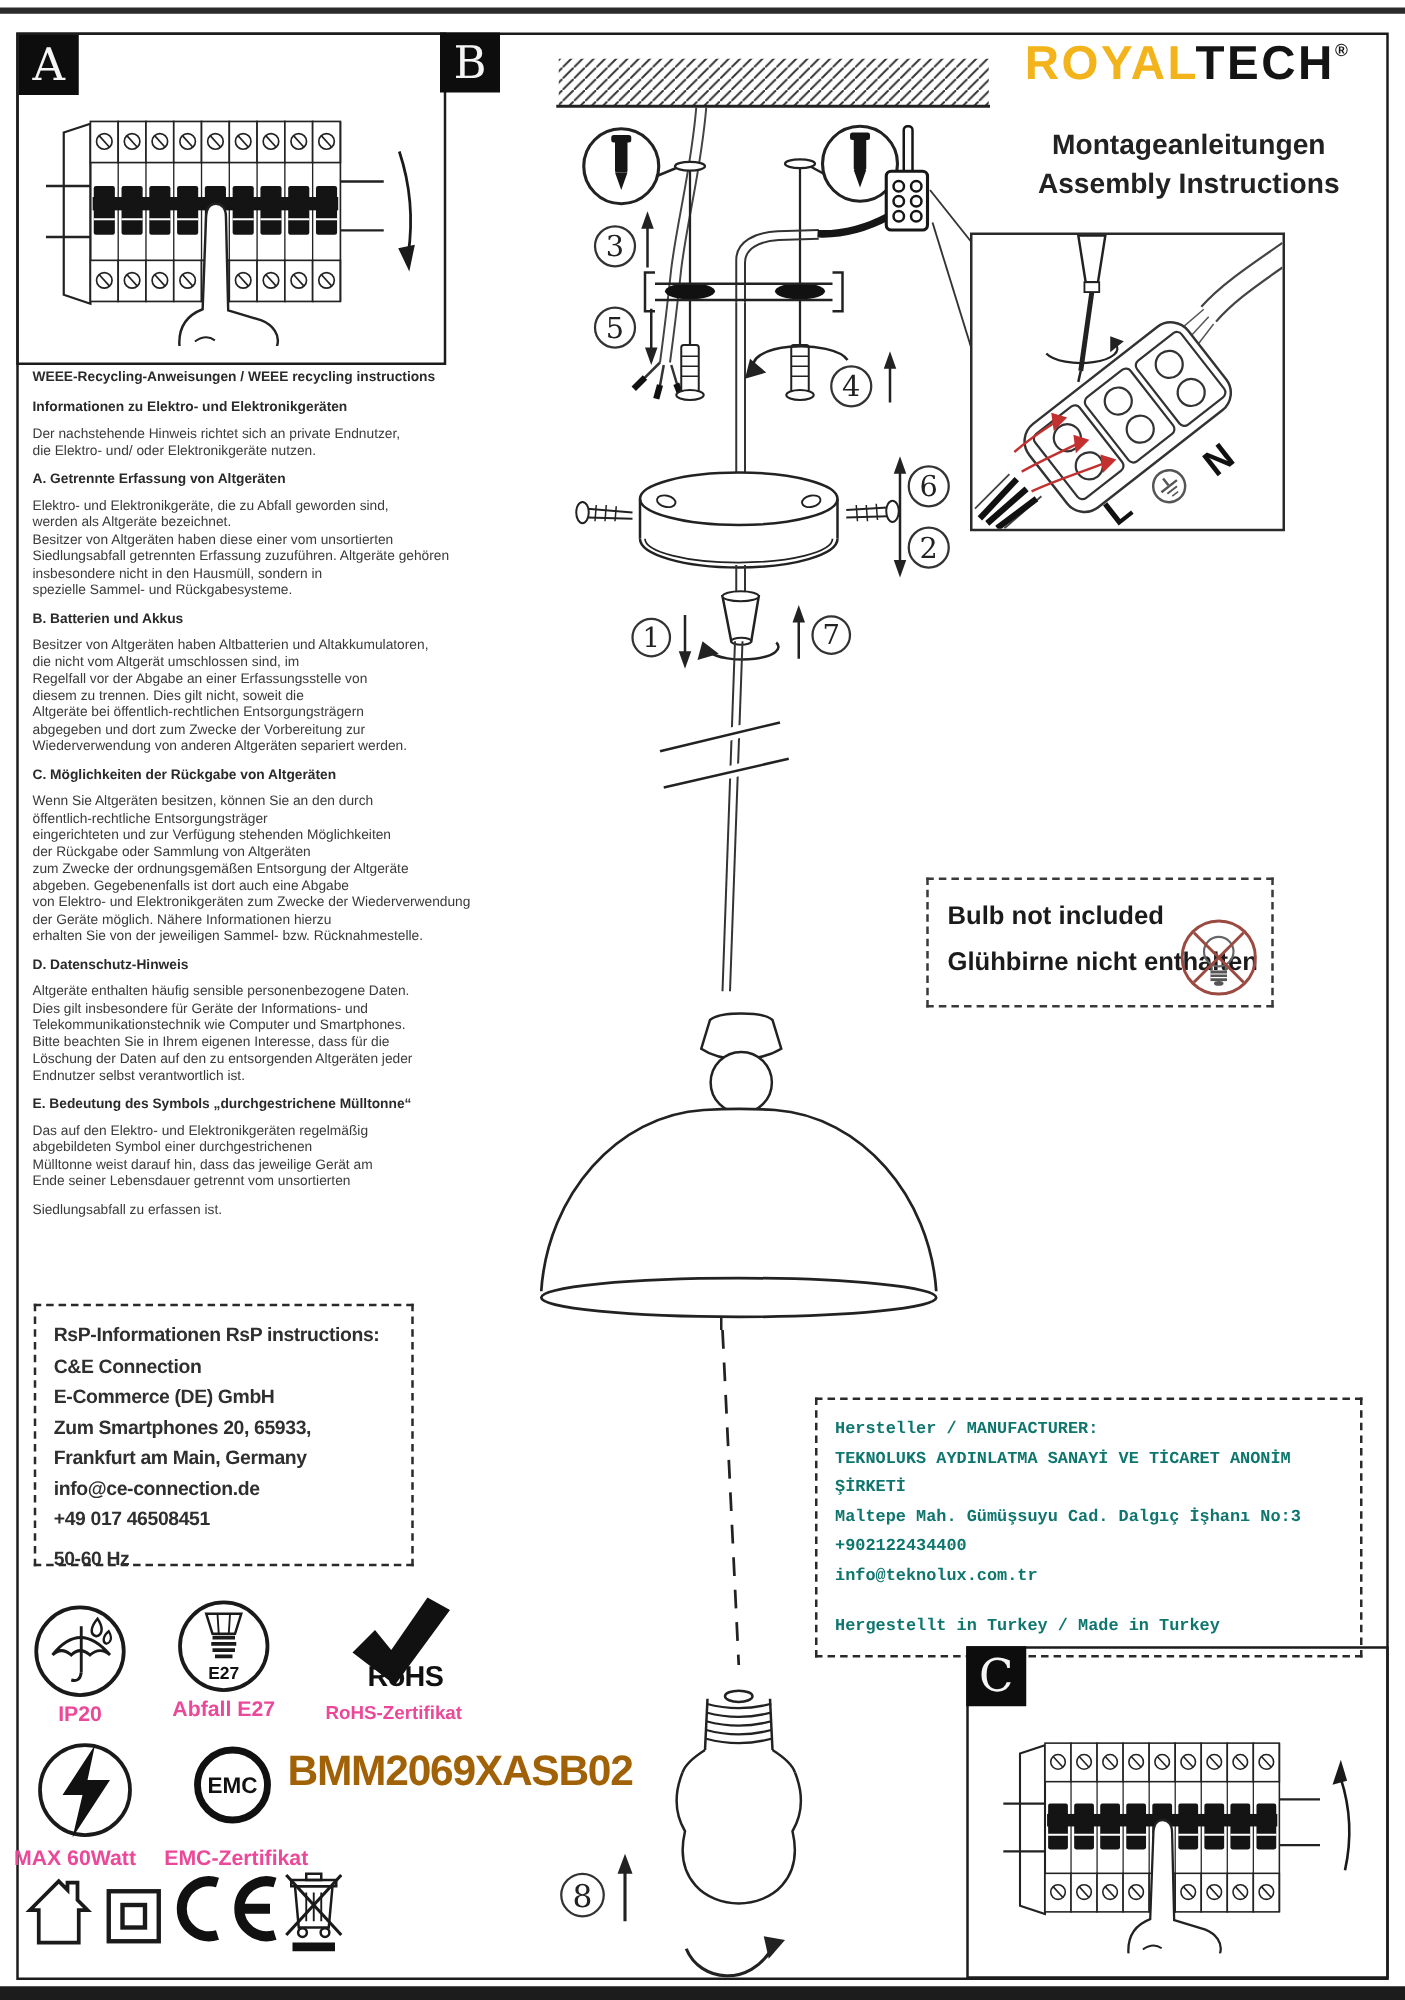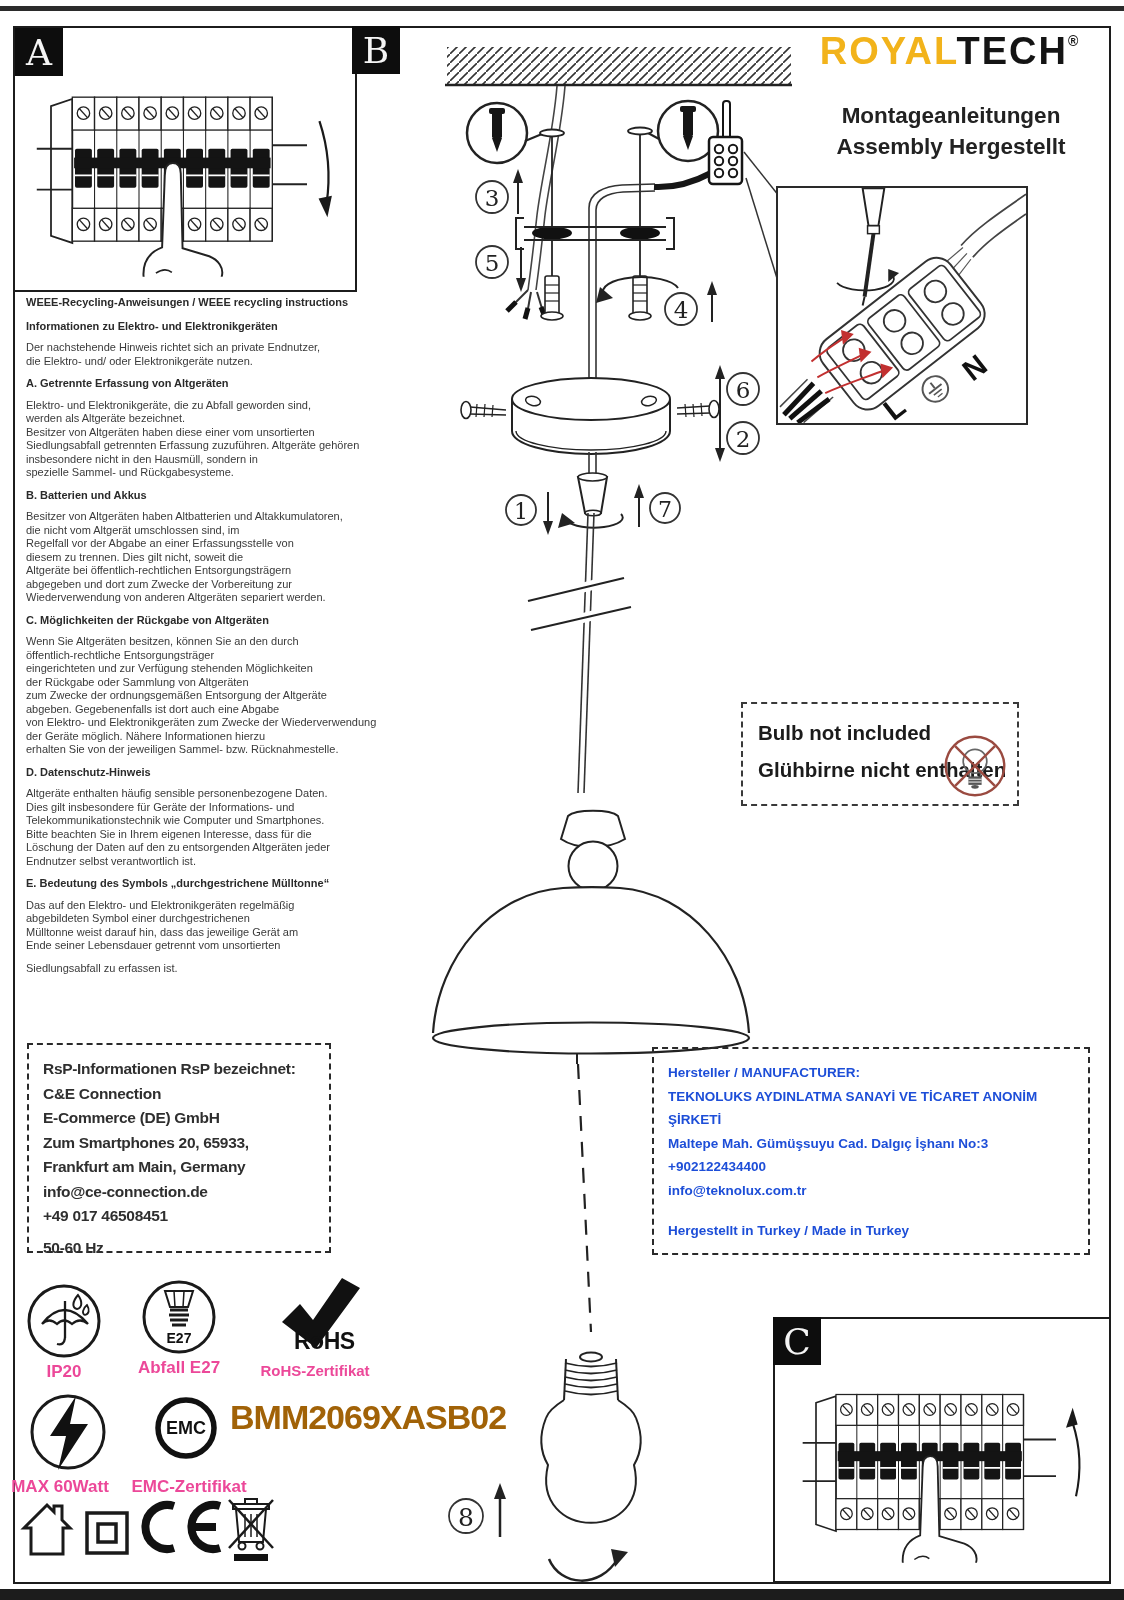--- a/index.html
+++ b/index.html
@@ -28,22 +28,22 @@
   #wiring-box{left:776px;top:186px;width:252px;height:239px;border:2px solid #2a2a2a;box-sizing:border-box;background:#fff;}
   
   #bulb-note{left:741px;top:702px;width:278px;height:104px;border:2px dashed #3a3a3a;box-sizing:border-box;}
   #bulb-note .txt{position:absolute;left:15px;top:10px;font-size:20.5px;font-weight:bold;line-height:37px;color:#1b1b1b;white-space:nowrap;}
   
   #rsp-box{left:27px;top:1043px;width:304px;height:210px;border:2px dashed #2a2a2a;box-sizing:border-box;
            padding:12px 14px;font-size:15.5px;font-weight:bold;letter-spacing:-0.3px;color:#2f2f2f;}
   #rsp-box div{line-height:24.5px;}
   #rsp-box .freq{margin-top:7px;}
   
-  #mfr-box{left:652px;top:1047px;width:438px;height:208px;border:2px dashed #2a2a2a;box-sizing:border-box;
-           padding:12px 14px;font-size:13.5px;font-weight:bold;color:#1d4ed8;}
+  #mfr-box{left:652px;top:1118px;width:438px;height:208px;border:2px dashed #2a2a2a;box-sizing:border-box;
+           padding:12px 14px;font-size:13.5px;font-weight:bold;color:#0f766e;font-family:Liberation Mono, monospace;}
   #mfr-box div{line-height:23.5px;}
   #mfr-box .origin{margin-top:17px;}
   
   .cert-label{font-weight:bold;color:#ec4899;text-align:center;}
   #ip-label{left:24px;top:1362px;width:80px;font-size:17px;}
   #socket-label{left:112px;top:1358px;width:134px;font-size:17px;}
   #rohs-text{left:294px;top:1328px;font-size:23px;font-weight:bold;color:#111;letter-spacing:-0.5px;}
   #rohs-label{left:250px;top:1362px;width:130px;font-size:15px;}
   #power-label{left:0;top:1477px;width:120px;font-size:17px;}
   #emc-label{left:116px;top:1477px;width:146px;font-size:17px;}
@@ -151,21 +151,21 @@
 Mülltonne weist darauf hin, dass das jeweilige Gerät am
 Ende seiner Lebensdauer getrennt vom unsortierten</div>
     <div class="b">Siedlungsabfall zu erfassen ist.</div>
   </div>
 
   <div id="brand" class="abs">
     <span class="royal">ROYAL</span><span class="tech">TECH</span><span class="reg">®</span>
   </div>
   <div id="doc-title" class="abs">
     <div>Montageanleitungen</div>
-    <div>Assembly Hergestellt</div>
+    <div>Assembly Instructions</div>
   </div>
 
   <svg class="abs" style="left:410px;top:26px" width="400" height="1560" viewBox="410 26 400 1560">
     <defs>
       <pattern id="hatch" width="9" height="9" patternUnits="userSpaceOnUse">
         <line x1="0" y1="9" x2="9" y2="0" stroke="#333" stroke-width="1.6"></line>
       </pattern>
     </defs>
 
     <rect x="447" y="47" width="344" height="37" fill="url(#hatch)"></rect>
@@ -417,21 +417,21 @@
       <rect x="29" y="47" width="14" height="9" fill="#555"></rect>
       <line x1="29" y1="50" x2="43" y2="50" stroke="#fff" stroke-width="1"></line>
       <line x1="29" y1="53" x2="43" y2="53" stroke="#fff" stroke-width="1"></line>
       <ellipse cx="36" cy="58" rx="4" ry="2" fill="#555"></ellipse>
       <line x1="15" y1="15" x2="57" y2="57" stroke="#9a4a40" stroke-width="2.5"></line>
       <line x1="57" y1="15" x2="15" y2="57" stroke="#9a4a40" stroke-width="2.5"></line>
     </svg>
   </div>
 
   <div id="rsp-box" class="abs">
-    <div>RsP-Informationen RsP bezeichnet:</div>
+    <div>RsP-Informationen RsP instructions:</div>
     <div>C&amp;E Connection</div>
     <div>E-Commerce (DE) GmbH</div>
     <div>Zum Smartphones 20, 65933,</div>
     <div>Frankfurt am Main, Germany</div>
     <div>info@ce-connection.de</div>
     <div>+49 017 46508451</div>
     <div class="freq">50-60 Hz</div>
   </div>
 
   <div id="mfr-box" class="abs">

